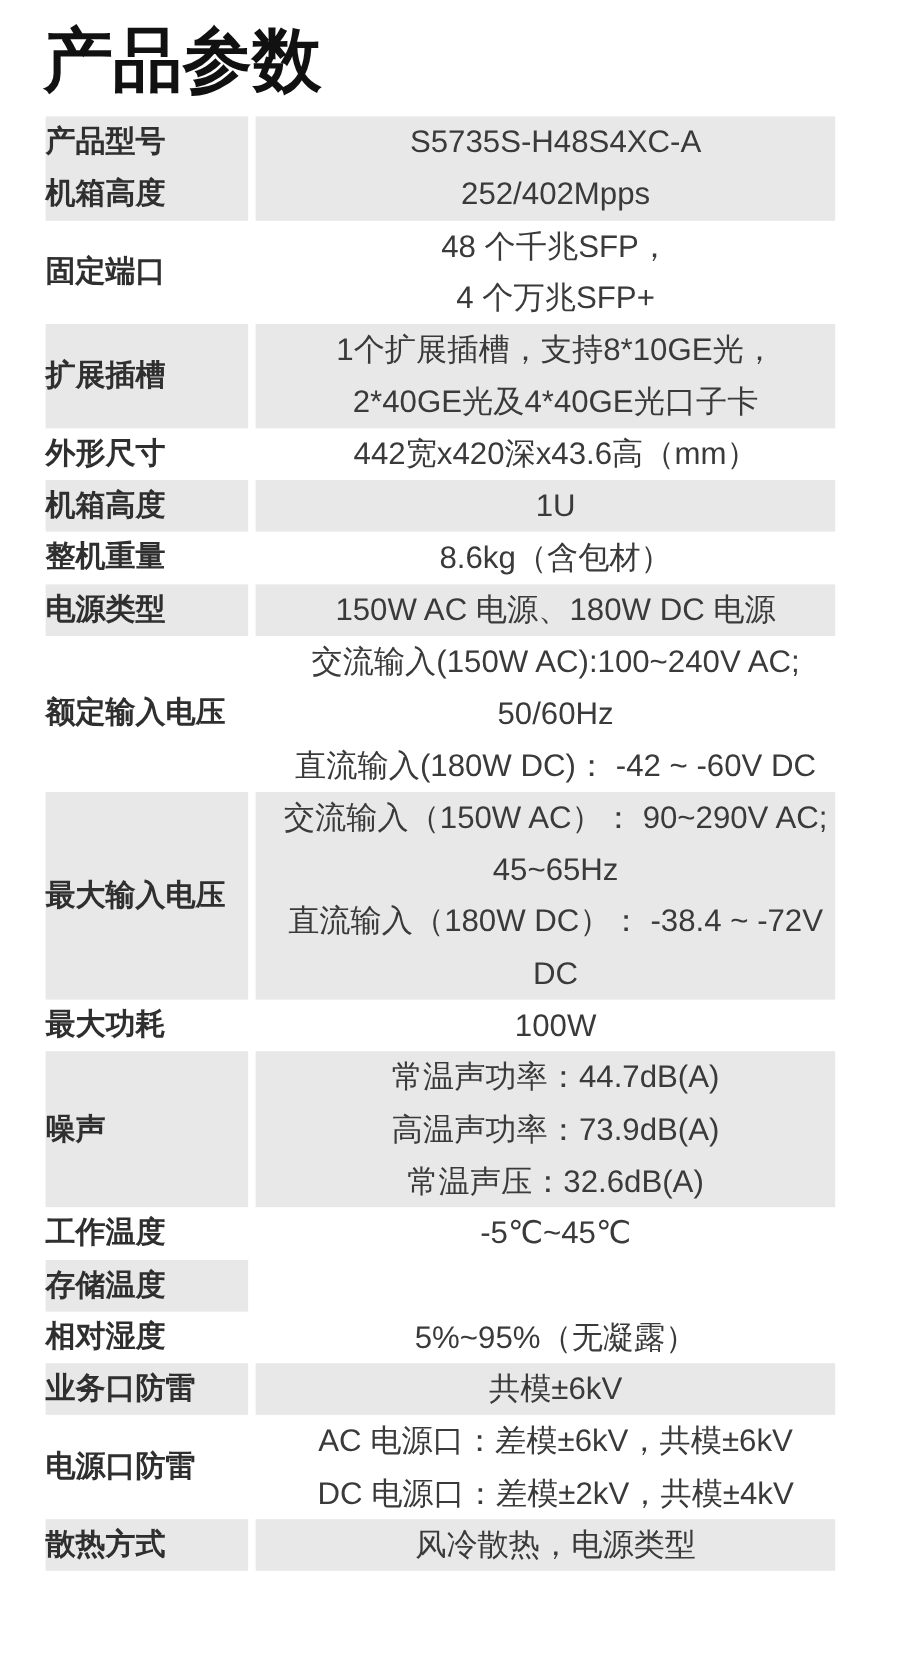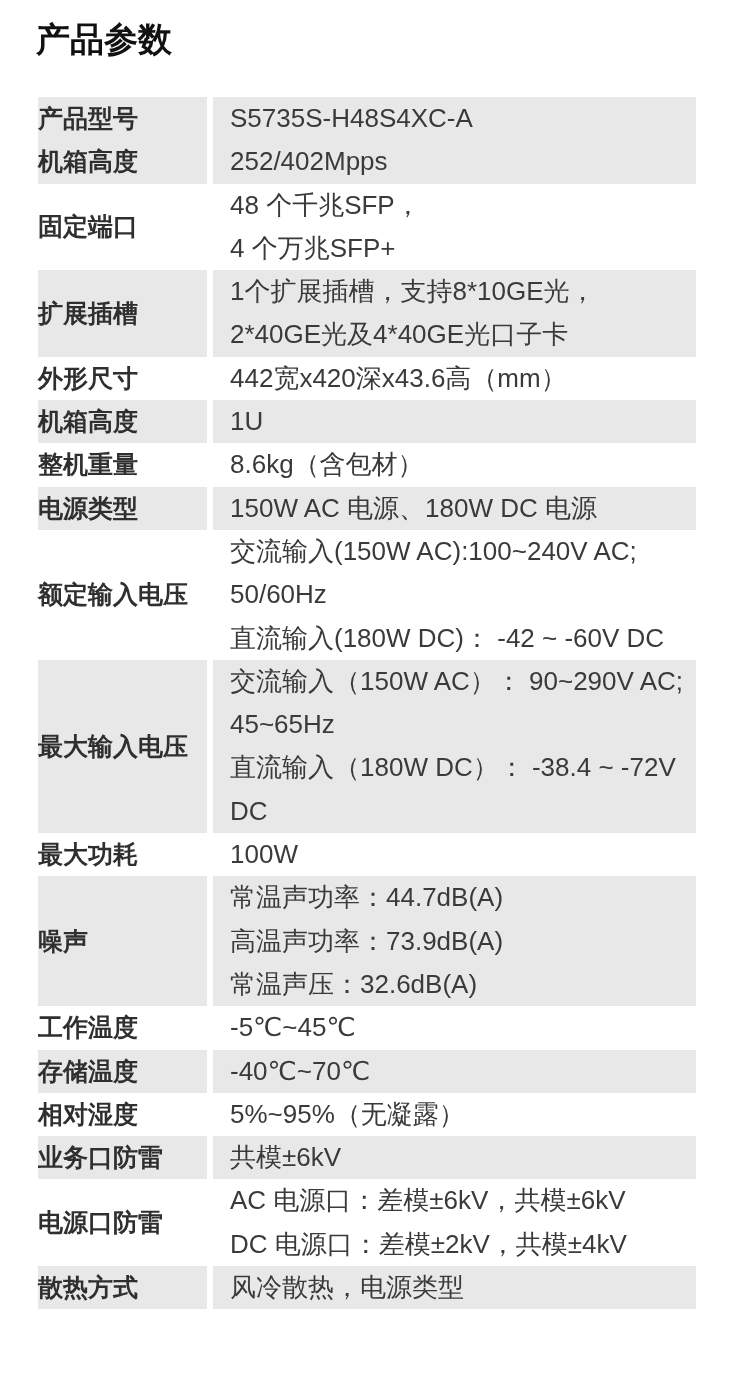--- a/index.html
+++ b/index.html
@@ -18,21 +18,21 @@
     position: relative;
     width: 750px;
     height: 1399px;
     background: var(--page-bg, #ffffff);
   }
   .title {
     position: absolute;
     left: 36px;
     top: 22px;
     margin: 0;
-    font-size: 34px;
+    font-size: 58px;
     line-height: 1;
     font-weight: 700;
     color: var(--title-color, #111111);
     letter-spacing: 0;
   }
   .spec-table {
     position: absolute;
     left: 38px;
     top: 97px;
     width: 658px;
@@ -68,20 +68,21 @@
     display: flex;
     flex-direction: column;
     justify-content: center;
     font-size: 26px;
     font-weight: 400;
     color: var(--value-color, #3a3a3a);
   }
   .value-line {
     line-height: 43.3px;
     white-space: nowrap;
+    text-align: center;
   }
 </style>
 </head>
 <body>
 
 <div class="page">
   <h1 class="title">产品参数</h1>
 
   <div class="spec-table" id="spec-table">
   <div class="row shaded">
@@ -194,23 +195,20 @@
     <div class="label-cell">工作温度</div>
     <div class="divider"></div>
     <div class="value-cell">
           <div class="value-line">-5℃~45℃</div>
         </div>
   </div>
 
   <div class="row shaded">
     <div class="label-cell">存储温度</div>
     <div class="divider"></div>
-    <div class="value-cell">
-          <div class="value-line">-40℃~70℃</div>
-        </div>
   </div>
 
   <div class="row">
     <div class="label-cell">相对湿度</div>
     <div class="divider"></div>
     <div class="value-cell">
           <div class="value-line">5%~95%（无凝露）</div>
         </div>
   </div>
 

